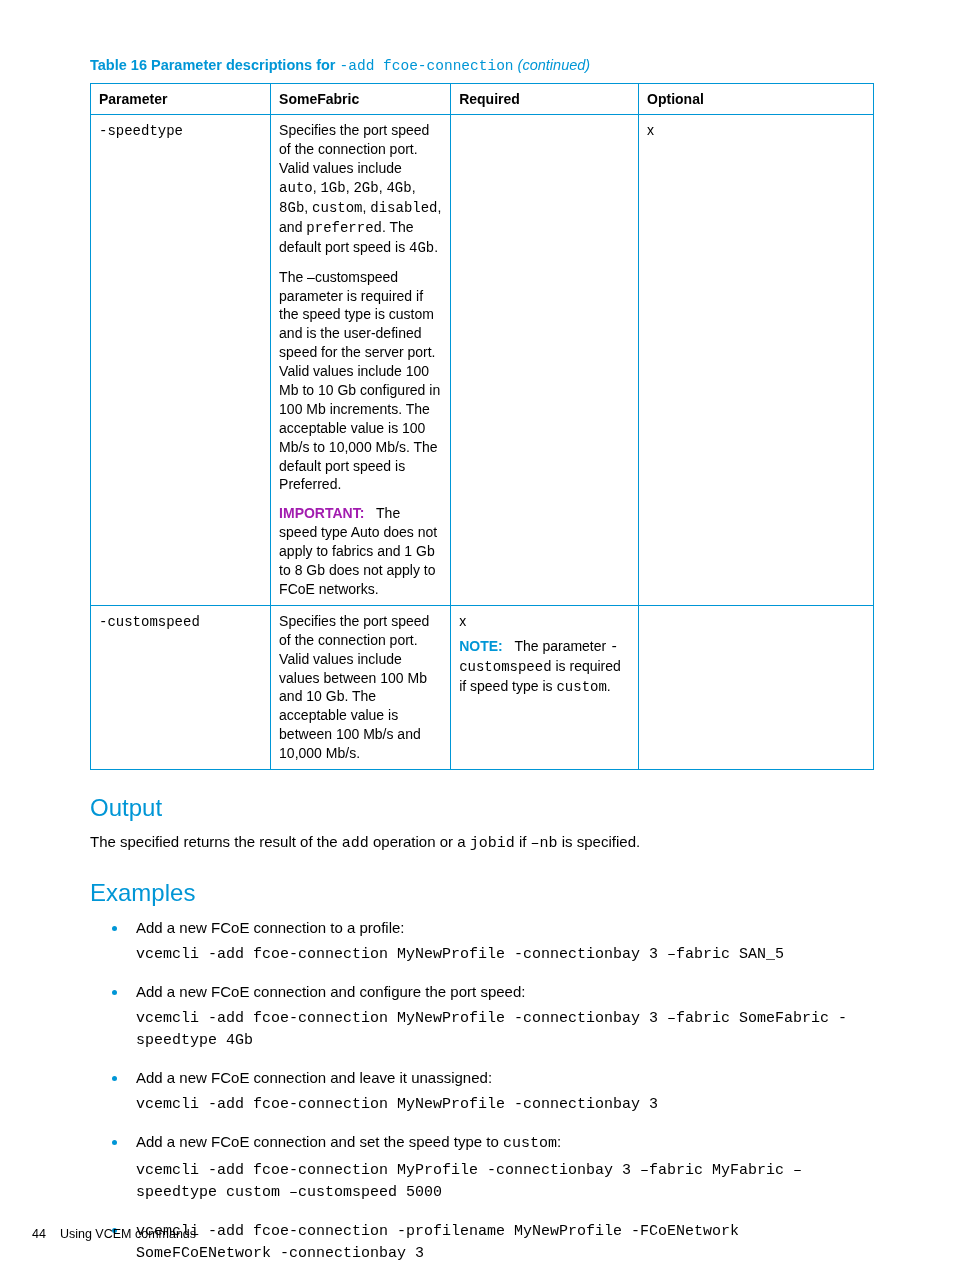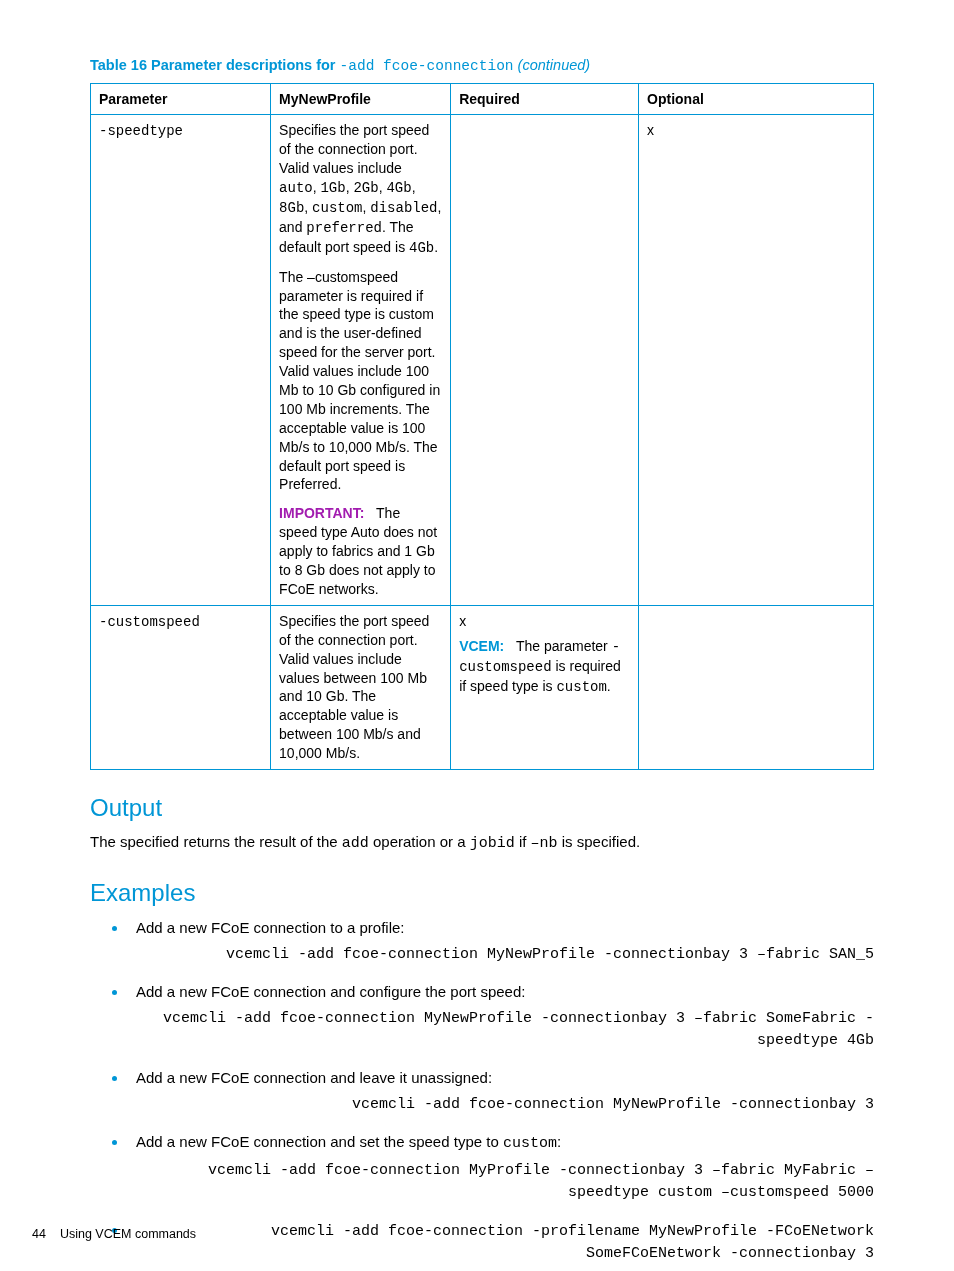--- a/index.html
+++ b/index.html
@@ -58,21 +58,20 @@
     padding-left: 8px;
     font-size: 15px;
   }
   ul.examples > li::marker { color: #0096d6; font-size: 16px; }
   .cmd {
     font-family: "Courier New", monospace;
     font-size: 15px;
     margin-top: 6px;
     line-height: 1.5;
     word-break: break-word;
-    text-align: right;
   }
   .footer {
     position: fixed;
     bottom: 28px;
     left: 32px;
     font-size: 12.5px;
     color: #000;
   }
   .footer .pg { margin-right: 14px; }
   .req-cell .req-x { display:block; margin-bottom:6px;}
@@ -87,21 +86,21 @@
 <table class="params">
   <colgroup>
       <col style="width:23%">
       <col style="width:23%">
       <col style="width:24%">
       <col style="width:30%">
     </colgroup>
   <thead>
     <tr>
       <th>Parameter</th>
-      <th>MyNewProfile</th>
+      <th>SomeFabric</th>
       <th>Required</th>
       <th>Optional</th>
     </tr>
   </thead>
   <tbody>
     <tr>
       <td><span class="mono">-speedtype</span></td>
       <td>
         <div class="desc-block">
           <span>Specifies the port speed of the connection port. Valid values include </span><span class="mono">auto</span><span>, </span><span class="mono">1Gb</span><span>, </span><span class="mono">2Gb</span><span>, </span><span class="mono">4Gb</span><span>, </span><span class="mono">8Gb</span><span>, </span><span class="mono">custom</span><span>, </span><span class="mono">disabled</span><span>, and </span><span class="mono">preferred</span><span>. The default port speed is </span><span class="mono">4Gb</span><span>.</span>
@@ -112,21 +111,21 @@
         </div>
       </td>
       <td></td>
       <td>x</td>
     </tr>
     <tr>
       <td><span class="mono">-customspeed</span></td>
       <td>Specifies the port speed of the connection port. Valid values include values between 100 Mb and 10 Gb. The acceptable value is between 100 Mb/s and 10,000 Mb/s.</td>
       <td class="req-cell">
         <span class="req-x">x</span>
-        <span class="note-label">VCEM:</span>&nbsp;&nbsp;&nbsp;<span>The parameter </span><span class="mono">-customspeed</span><span> is required if speed type is </span><span class="mono">custom</span><span>.</span>
+        <span class="note-label">NOTE:</span>&nbsp;&nbsp;&nbsp;<span>The parameter </span><span class="mono">-customspeed</span><span> is required if speed type is </span><span class="mono">custom</span><span>.</span>
       </td>
       <td></td>
     </tr>
   </tbody>
 </table>
 
 <h2 class="section">Output</h2>
 <p class="body">
   <span>The specified returns the result of the </span><span class="mono">add</span><span> operation or a </span><span class="mono">jobid</span><span> if </span><span class="mono">–nb</span><span> is specified.</span>
 </p>

